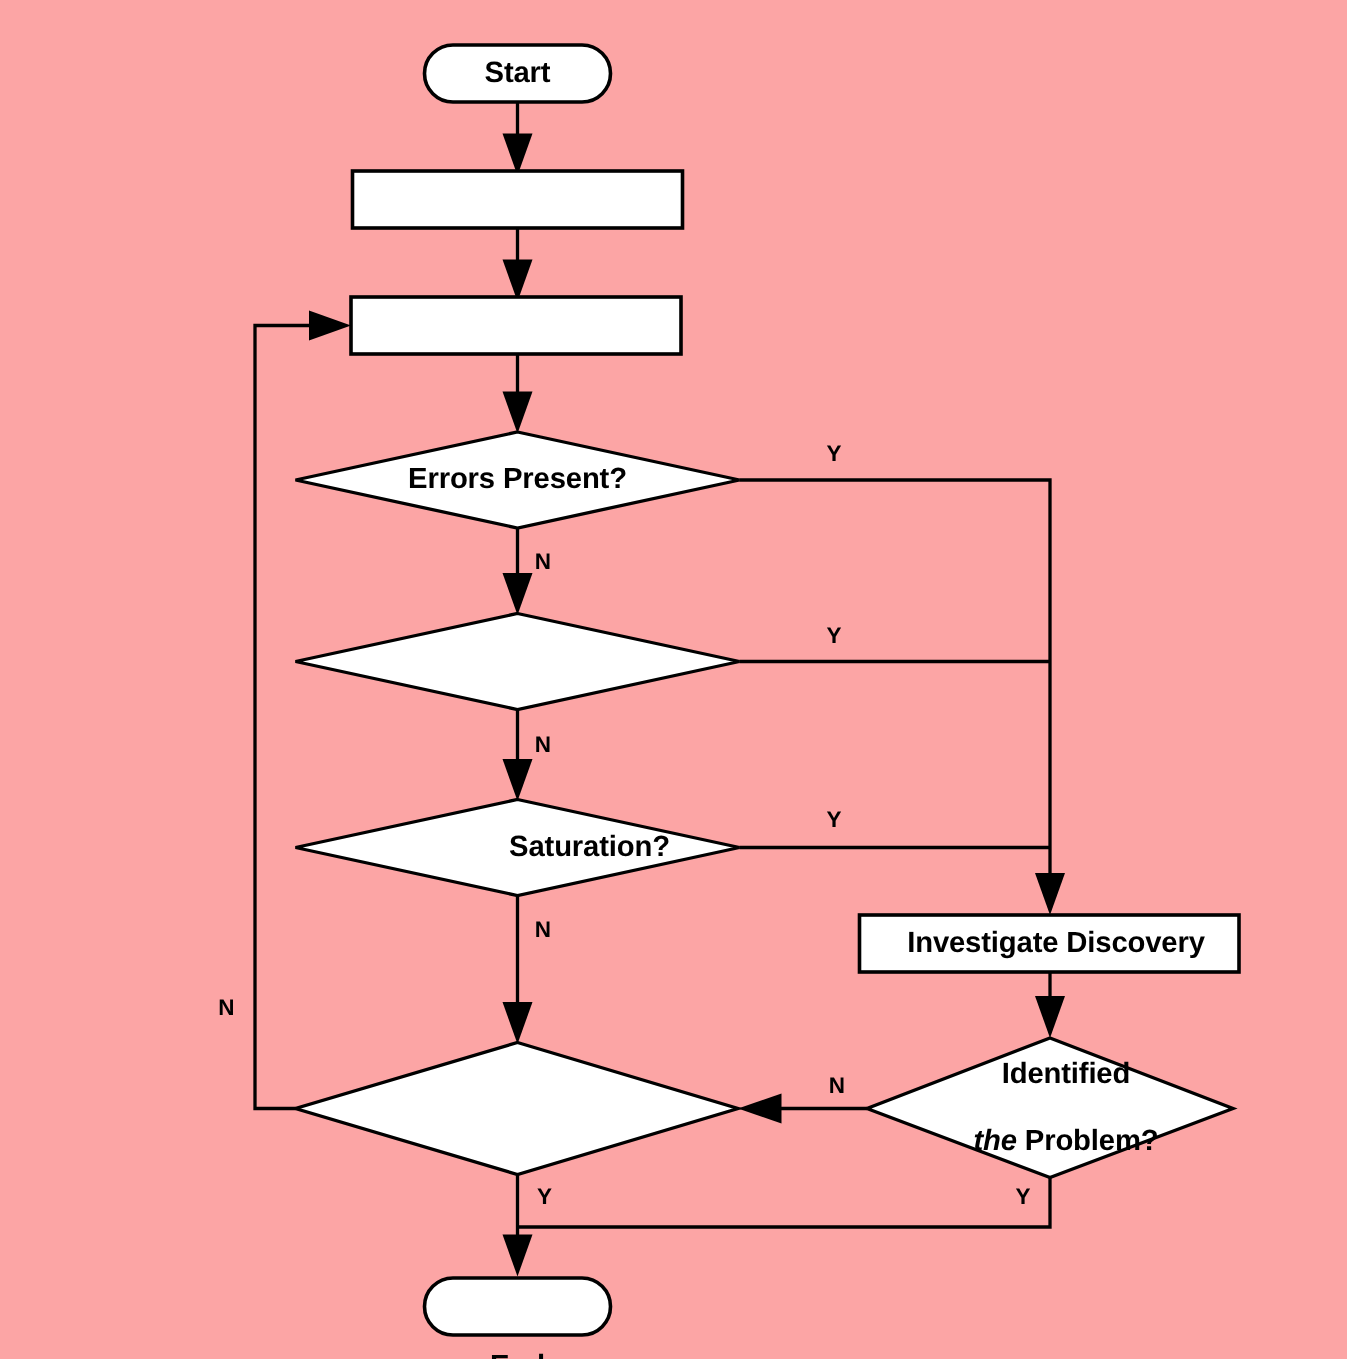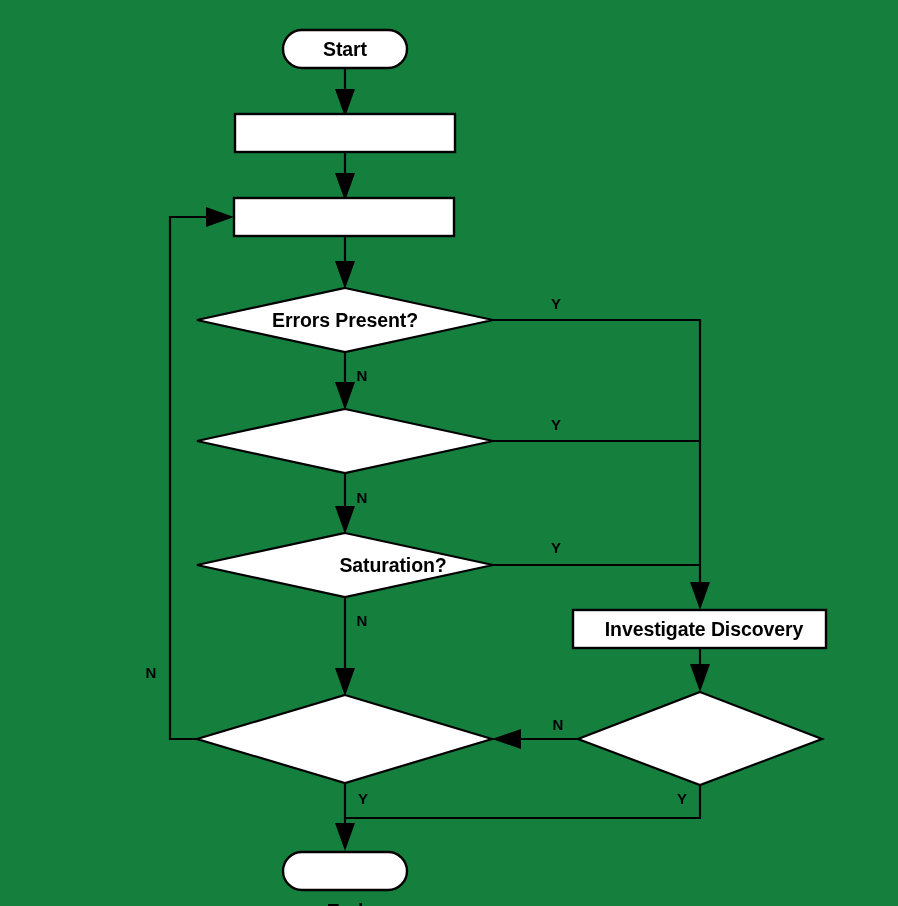--- a/index.html
+++ b/index.html
@@ -8,21 +8,21 @@
     padding: 0;
     background: #ffffff;
   }
   body {
     font-family: "Liberation Sans", sans-serif;
   }
   #chart-root {
     position: relative;
     width: 898px;
     height: 906px;
-    background: #15803d;
+    background: #fca5a5;
     overflow: hidden;
   }
   #flow-svg {
     position: absolute;
     left: 0;
     top: 0;
     width: 898px;
     height: 906px;
   }
   .edge-line {
@@ -186,20 +186,24 @@
 
 
 
   <div class="node-text" style="left:345px; top:320px;">Errors Present?</div>
 
 
   <div class="node-text" style="left:345px; top:565px;margin-left:48px;">Saturation?</div>
 
   <div class="node-text" style="left:704px; top:629px;">Investigate Discovery</div>
 
+  <div class="node-text two-line" style="left:700px; top:739px;">
+    <span>Identified</span><br>
+    <span class="ital">the</span><span> Problem?</span>
+  </div>
 
 
   <div class="node-text" style="left:345px; top:871px;margin-top:40px;">End</div>
 
   <div class="edge-label" style="left:362px; top:375px;">N</div>
 
   <div class="edge-label" style="left:556px; top:303px;">Y</div>
 
   <div class="edge-label" style="left:362px; top:497px;">N</div>
 

